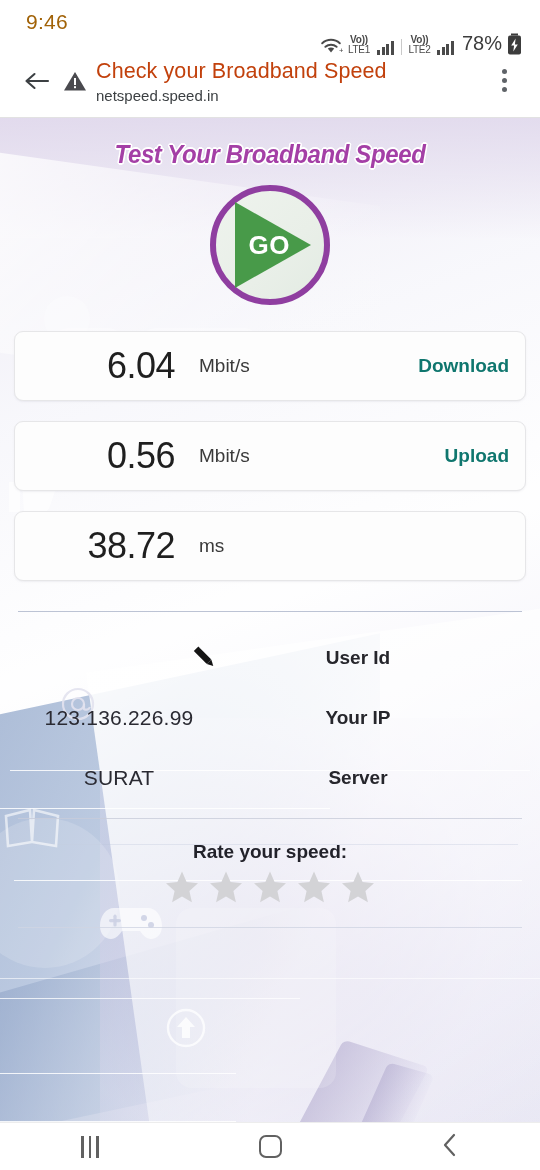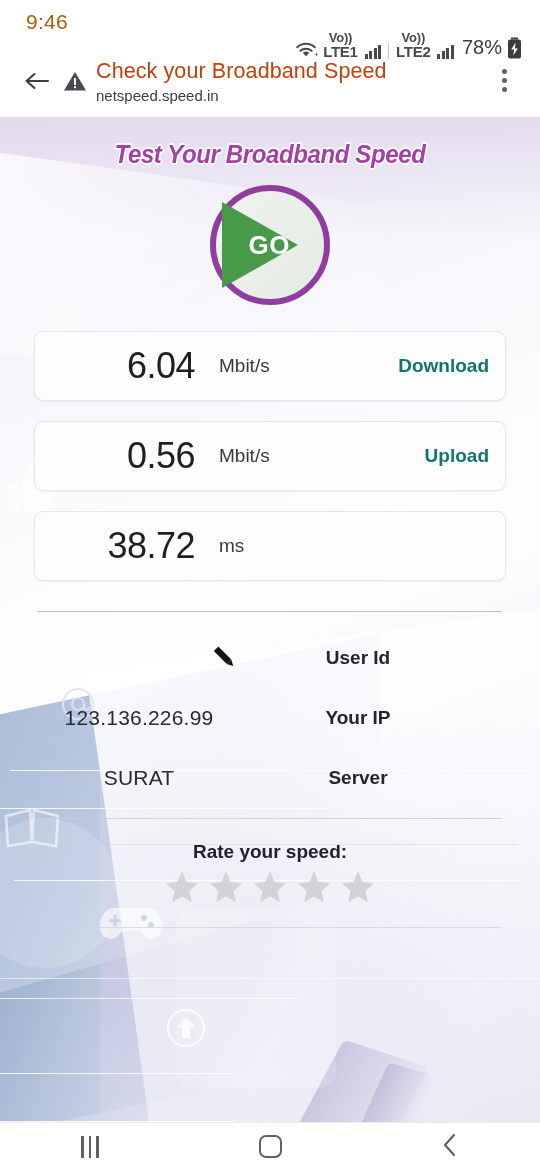--- a/index.html
+++ b/index.html
@@ -15,22 +15,22 @@
   .statusbar{
     height:44px; width:540px;
     display:flex; align-items:center; justify-content:space-between;
     padding:0 18px 0 26px;
     background:#ffffff;
   }
   .sb-time{ font-size:21px; color:#a16207; letter-spacing:.3px; }
   .sb-right{ display:flex; align-items:flex-end; gap:5px; }
   .sb-icon{ display:flex; align-items:flex-end; }
   .volte{ display:flex; flex-direction:column; align-items:center; line-height:1; }
-  .volte .vo{ font-size:13px; font-weight:bold; color:#4a4a4a; letter-spacing:-.2px;margin-top:45px;}
-  .volte .lte{ font-size:15px; font-weight:bold; color:#4a4a4a; letter-spacing:-.3px;}
+  .volte .vo{ font-size:10px; font-weight:bold; color:#4a4a4a; letter-spacing:-.2px;margin-top:45px;}
+  .volte .lte{ font-size:10px; font-weight:normal; color:#4a4a4a; letter-spacing:-.3px;}
   .bars{ display:flex; align-items:flex-end; gap:1.5px; height:15px; margin-left:2px;}
   .bars i{ width:3px; background:#4a4a4a; display:block;}
   .bars i:nth-child(1){height:5px}
   .bars i:nth-child(2){height:8px}
   .bars i:nth-child(3){height:11px}
   .bars i:nth-child(4){height:14px}
   .sep{ width:1px; height:16px; background:#c9c9c9; margin:0 2px;}
   .sb-batt{ font-size:20px; color:#3c3c3c; margin-left:3px; }
 
   
@@ -99,40 +99,40 @@
     background:linear-gradient(130deg, rgba(255,255,255,.8) 0%, rgba(255,255,255,.1) 70%);
     transform:skewY(8deg);
   }
   .wm{ position:absolute; color:rgba(255,255,255,.62); pointer-events:none; }
   .wm-circ{
     position:absolute; border-radius:50%;
     background:rgba(255,255,255,.28);
   }
   .wm-rr{ position:absolute; border-radius:16px; background:rgba(255,255,255,.3); }
 
-  .content{ position:relative; z-index:5; padding:0 34px; }
+  .content{ position:relative; z-index:5; padding:0 14px; }
 
   
   .page-title{
     text-align:center; margin-top:22px;
     font-size:25px; font-weight:bold; font-style:italic;
     color:#a43fa6; letter-spacing:-.4px;
     text-shadow:
       1.6px 0 0 #fff, -1.6px 0 0 #fff, 0 1.6px 0 #fff, 0 -1.6px 0 #fff,
       1.2px 1.2px 0 #fff, -1.2px 1.2px 0 #fff, 1.2px -1.2px 0 #fff, -1.2px -1.2px 0 #fff;
     transform:scaleX(.96);
   }
 
   
   .go-wrap{ display:flex; justify-content:center; margin-top:16px; }
   .go-btn{
     width:120px; height:120px; border-radius:50%;
     border:6px solid #8f3ea0;
     background:linear-gradient(135deg,#eef3ed 0%, #e9efe8 60%, #e3ebe3 100%);
-    display:flex; align-items:center; justify-content:flex-start;
+    display:flex; align-items:center; justify-content:center;
     position:relative; cursor:pointer;
   }
   .go-tri{
     width:0; height:0;
     border-top:43px solid transparent;
     border-bottom:43px solid transparent;
     border-left:76px solid #489a49;
     margin-left:6px;
   }
   .go-text{

